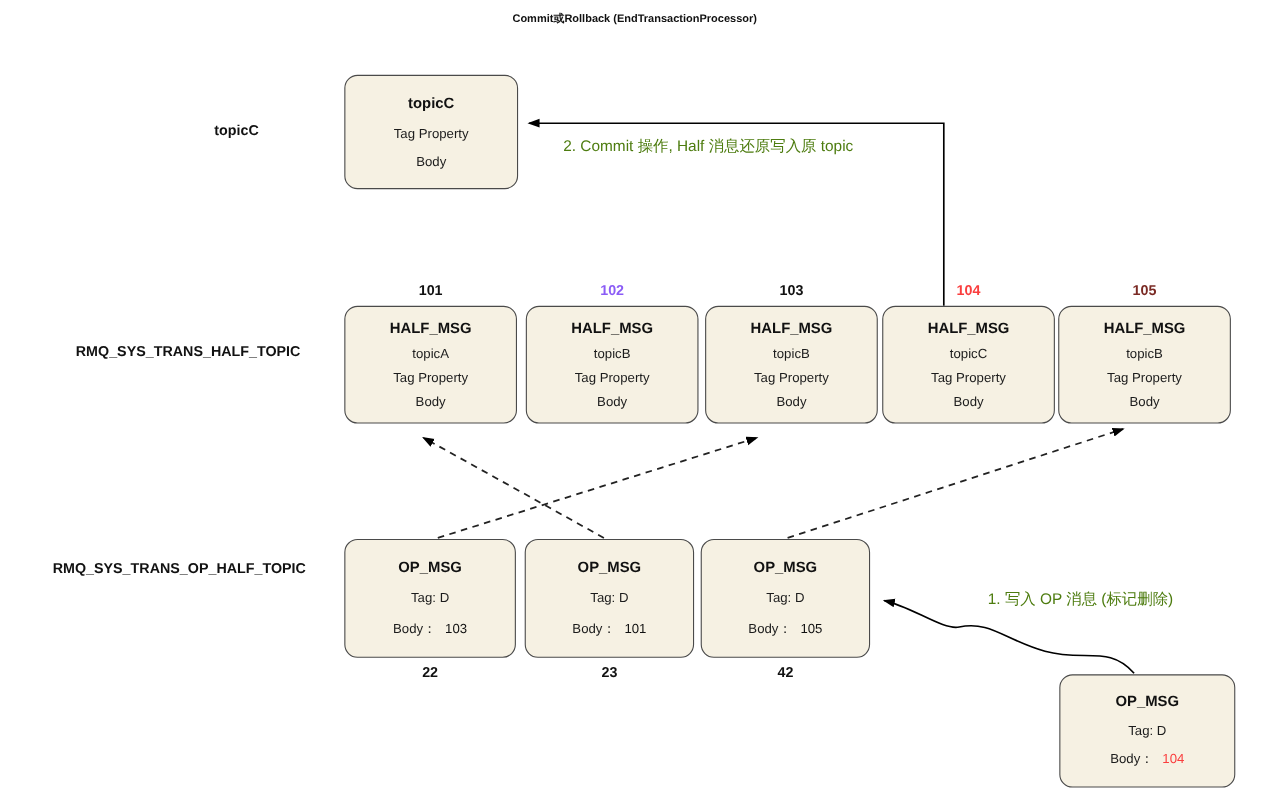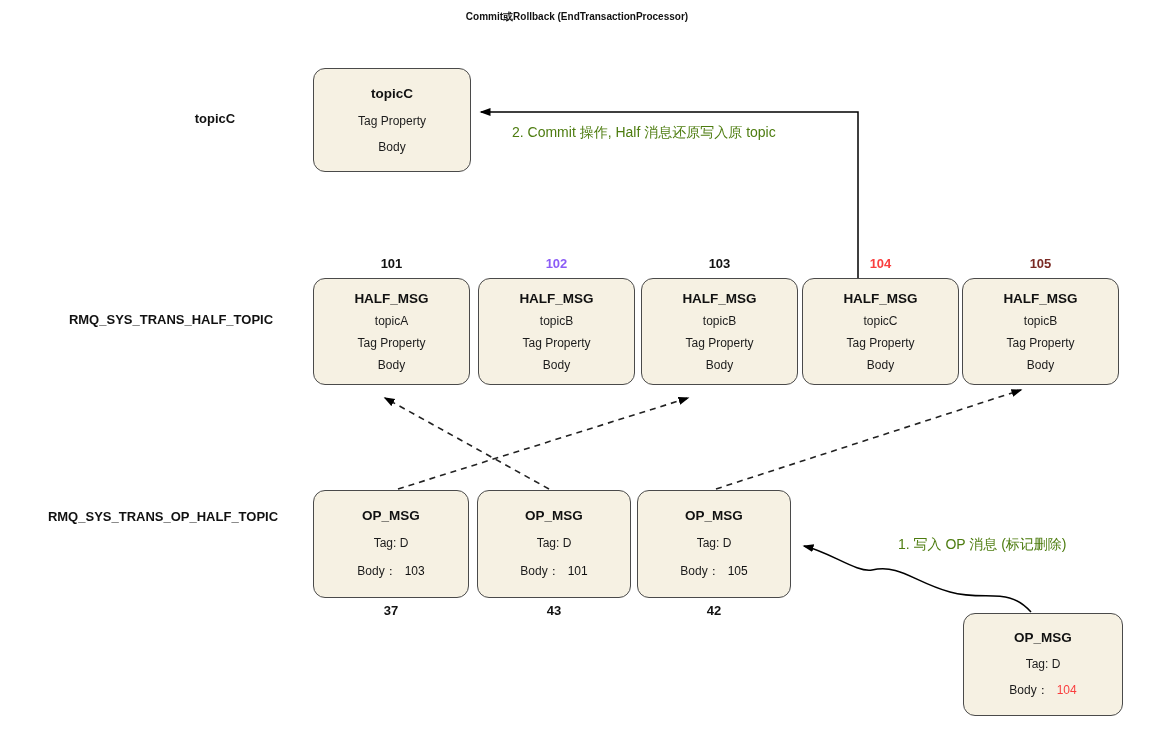--- a/index.html
+++ b/index.html
@@ -120,22 +120,22 @@
     </div>
   </div>
   <div class="box" style="left:637px;top:490px;width:154px;height:108px;">
     <div class="hd">OP_MSG</div>
     <div class="ln">Tag: D</div>
     <div class="ln">
       <span>Body：</span><span class="body-val" style="color: rgb(17, 17, 17);">105</span>
     </div>
   </div>
 
-  <div class="num-label" style="left:313px;top:603px;width:156px;">37</div>
-  <div class="num-label" style="left:477px;top:603px;width:154px;">43</div>
+  <div class="num-label" style="left:313px;top:603px;width:156px;">22</div>
+  <div class="num-label" style="left:477px;top:603px;width:154px;">23</div>
   <div class="num-label" style="left:637px;top:603px;width:154px;">42</div>
 
   <div class="anno" style="left:898px;top:536px;text-align:center;">1. 写入 OP 消息 (标记删除)</div>
 
   <div class="box" style="left:963px;top:613px;width:160px;height:103px;">
     <div class="hd">OP_MSG</div>
     <div class="ln">Tag: D</div>
     <div class="ln">
       <span>Body：</span><span class="body-val" style="color: rgb(250, 62, 62);">104</span>
     </div>

